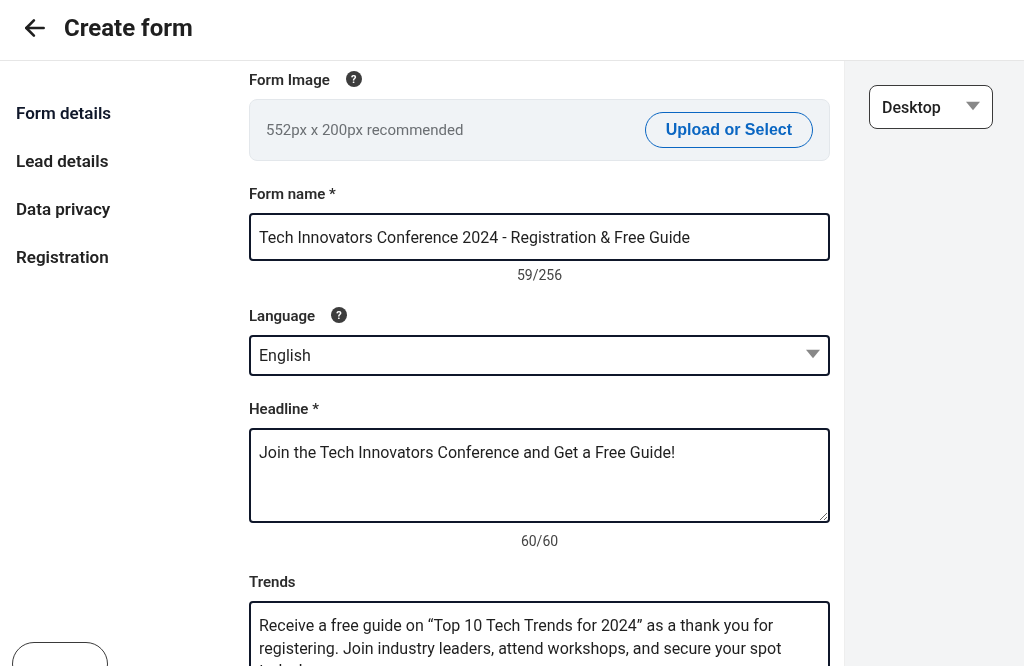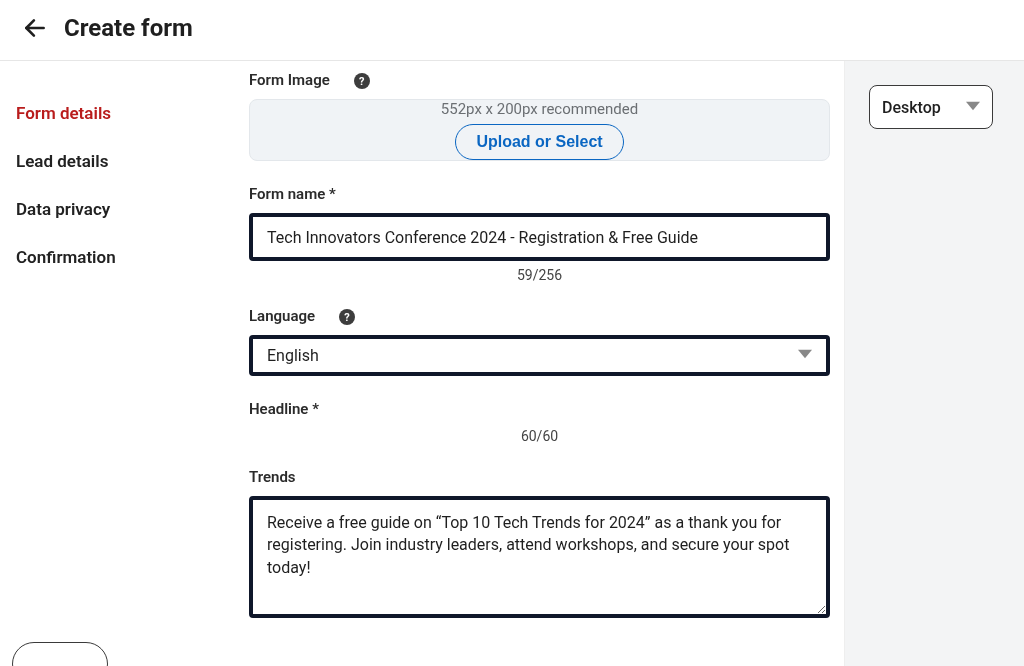--- a/index.html
+++ b/index.html
@@ -21,21 +21,21 @@
   .sidebar {
     width: 235px; flex: 0 0 235px;
     padding: 28px 0 0 16px;
   }
   .sidebar-item {
     font-size: 17px; font-weight: 600;
     padding: 14px 0;
     cursor: pointer;
     color: #222;
   }
-  .sidebar-item.active { color: #b91c1c; }
+  .sidebar-item.active { color: #0f172a; }
 
   .main-wrap { flex: 1; display:flex; position: relative; }
   .main {
     flex: 1;
     padding: 0 14px 0 14px;
     overflow-y: auto;
   }
   .main-inner { max-width: 600px; }
 
   
@@ -54,57 +54,56 @@
     width: 124px;
     display: flex; align-items: center; justify-content: space-between;
     padding: 0 12px;
     font-size: 16px; font-weight: 500;
     cursor: pointer;
   }
   .device-select .caret svg { width: 14px; height: 14px; fill:#888; }
 
   
   .section { margin-top: 10px; margin-bottom: 24px; }
-  .label-row { display:flex; align-items:flex-end; gap:24px; margin-bottom: 10px; }
+  .label-row { display:flex; align-items:flex-start; gap:16px; margin-bottom: 10px; }
   .field-label { font-size: 15px; font-weight: 600; color: #2b2b2b; }
   .help-icon {
     width: 16px; height: 16px; border-radius: 50%;
     background: #3d3d3d; color: #fff; font-size: 11px; font-weight: 700;
     display:flex; align-items:center; justify-content:center;
     cursor: default;
   }
 
   .image-upload {
     background: #f0f3f6;
     border: 1px solid #e3e7eb;
     border-radius: 8px;
     height: 62px;
     display:flex; align-items:center; justify-content:space-between;
     padding: 0 16px;
-    flex-direction: column;
   }
   .image-upload-hint { color: #6b6f73; font-size: 15px; }
   .upload-btn {
     border: 1px solid #0a66c2;
     color: #0a66c2;
     background: transparent;
     font-weight: 600;
     font-size: 16px;
     padding: 8px 20px;
     border-radius: 22px;
     cursor: pointer;
   }
 
   .text-input, .select-input, .textarea-input {
     width: 100%;
-    border: 4px solid #0f172a;
+    border: 2px solid #0f172a;
     border-radius: 4px;
     font-size: 16px;
     font-family: inherit;
-    padding: 12px 14px;
+    padding: 12px 8px;
     background: #fff;
     color: #1f1f1f;
   }
   .text-input { height: 48px; }
   .select-input {
     height: 41px;
     display:flex; align-items:center; justify-content:space-between;
     cursor:pointer;
   }
   .select-input .caret svg { width:14px; height:14px; fill:#888; }
@@ -153,21 +152,21 @@
   </div>
   <div class="header-title">Create form</div>
 </div>
 
 <div class="body">
 
   <div class="sidebar">
     <div class="sidebar-item active">Form details</div>
     <div class="sidebar-item">Lead details</div>
     <div class="sidebar-item">Data privacy</div>
-    <div class="sidebar-item">Confirmation</div>
+    <div class="sidebar-item">Registration</div>
   </div>
 
   <div class="main-wrap">
     <div class="main">
       <div class="main-inner">
 
         <div class="section">
           <div class="label-row">
             <span class="field-label">Form Image</span>
             <span class="help-icon">?</span>
@@ -198,20 +197,21 @@
                   <path d="M0 0 L5 6 L10 0 Z"></path>
                 </svg>
             </span>
           </div>
         </div>
 
         <div class="section">
           <div class="label-row">
             <span class="field-label">Headline *</span>
           </div>
+          <textarea class="textarea-input textarea-headline" rows="3" style="">Join the Tech Innovators Conference and Get a Free Guide!</textarea>
           <div class="counter">60/60</div>
         </div>
 
         <div class="section">
           <div class="label-row">
             <span class="field-label">Trends</span>
           </div>
           <textarea class="textarea-input" rows="4" style="">Receive a free guide on “Top 10 Tech Trends for 2024” as a thank you for registering. Join industry leaders, attend workshops, and secure your spot today!</textarea>
         </div>
 

